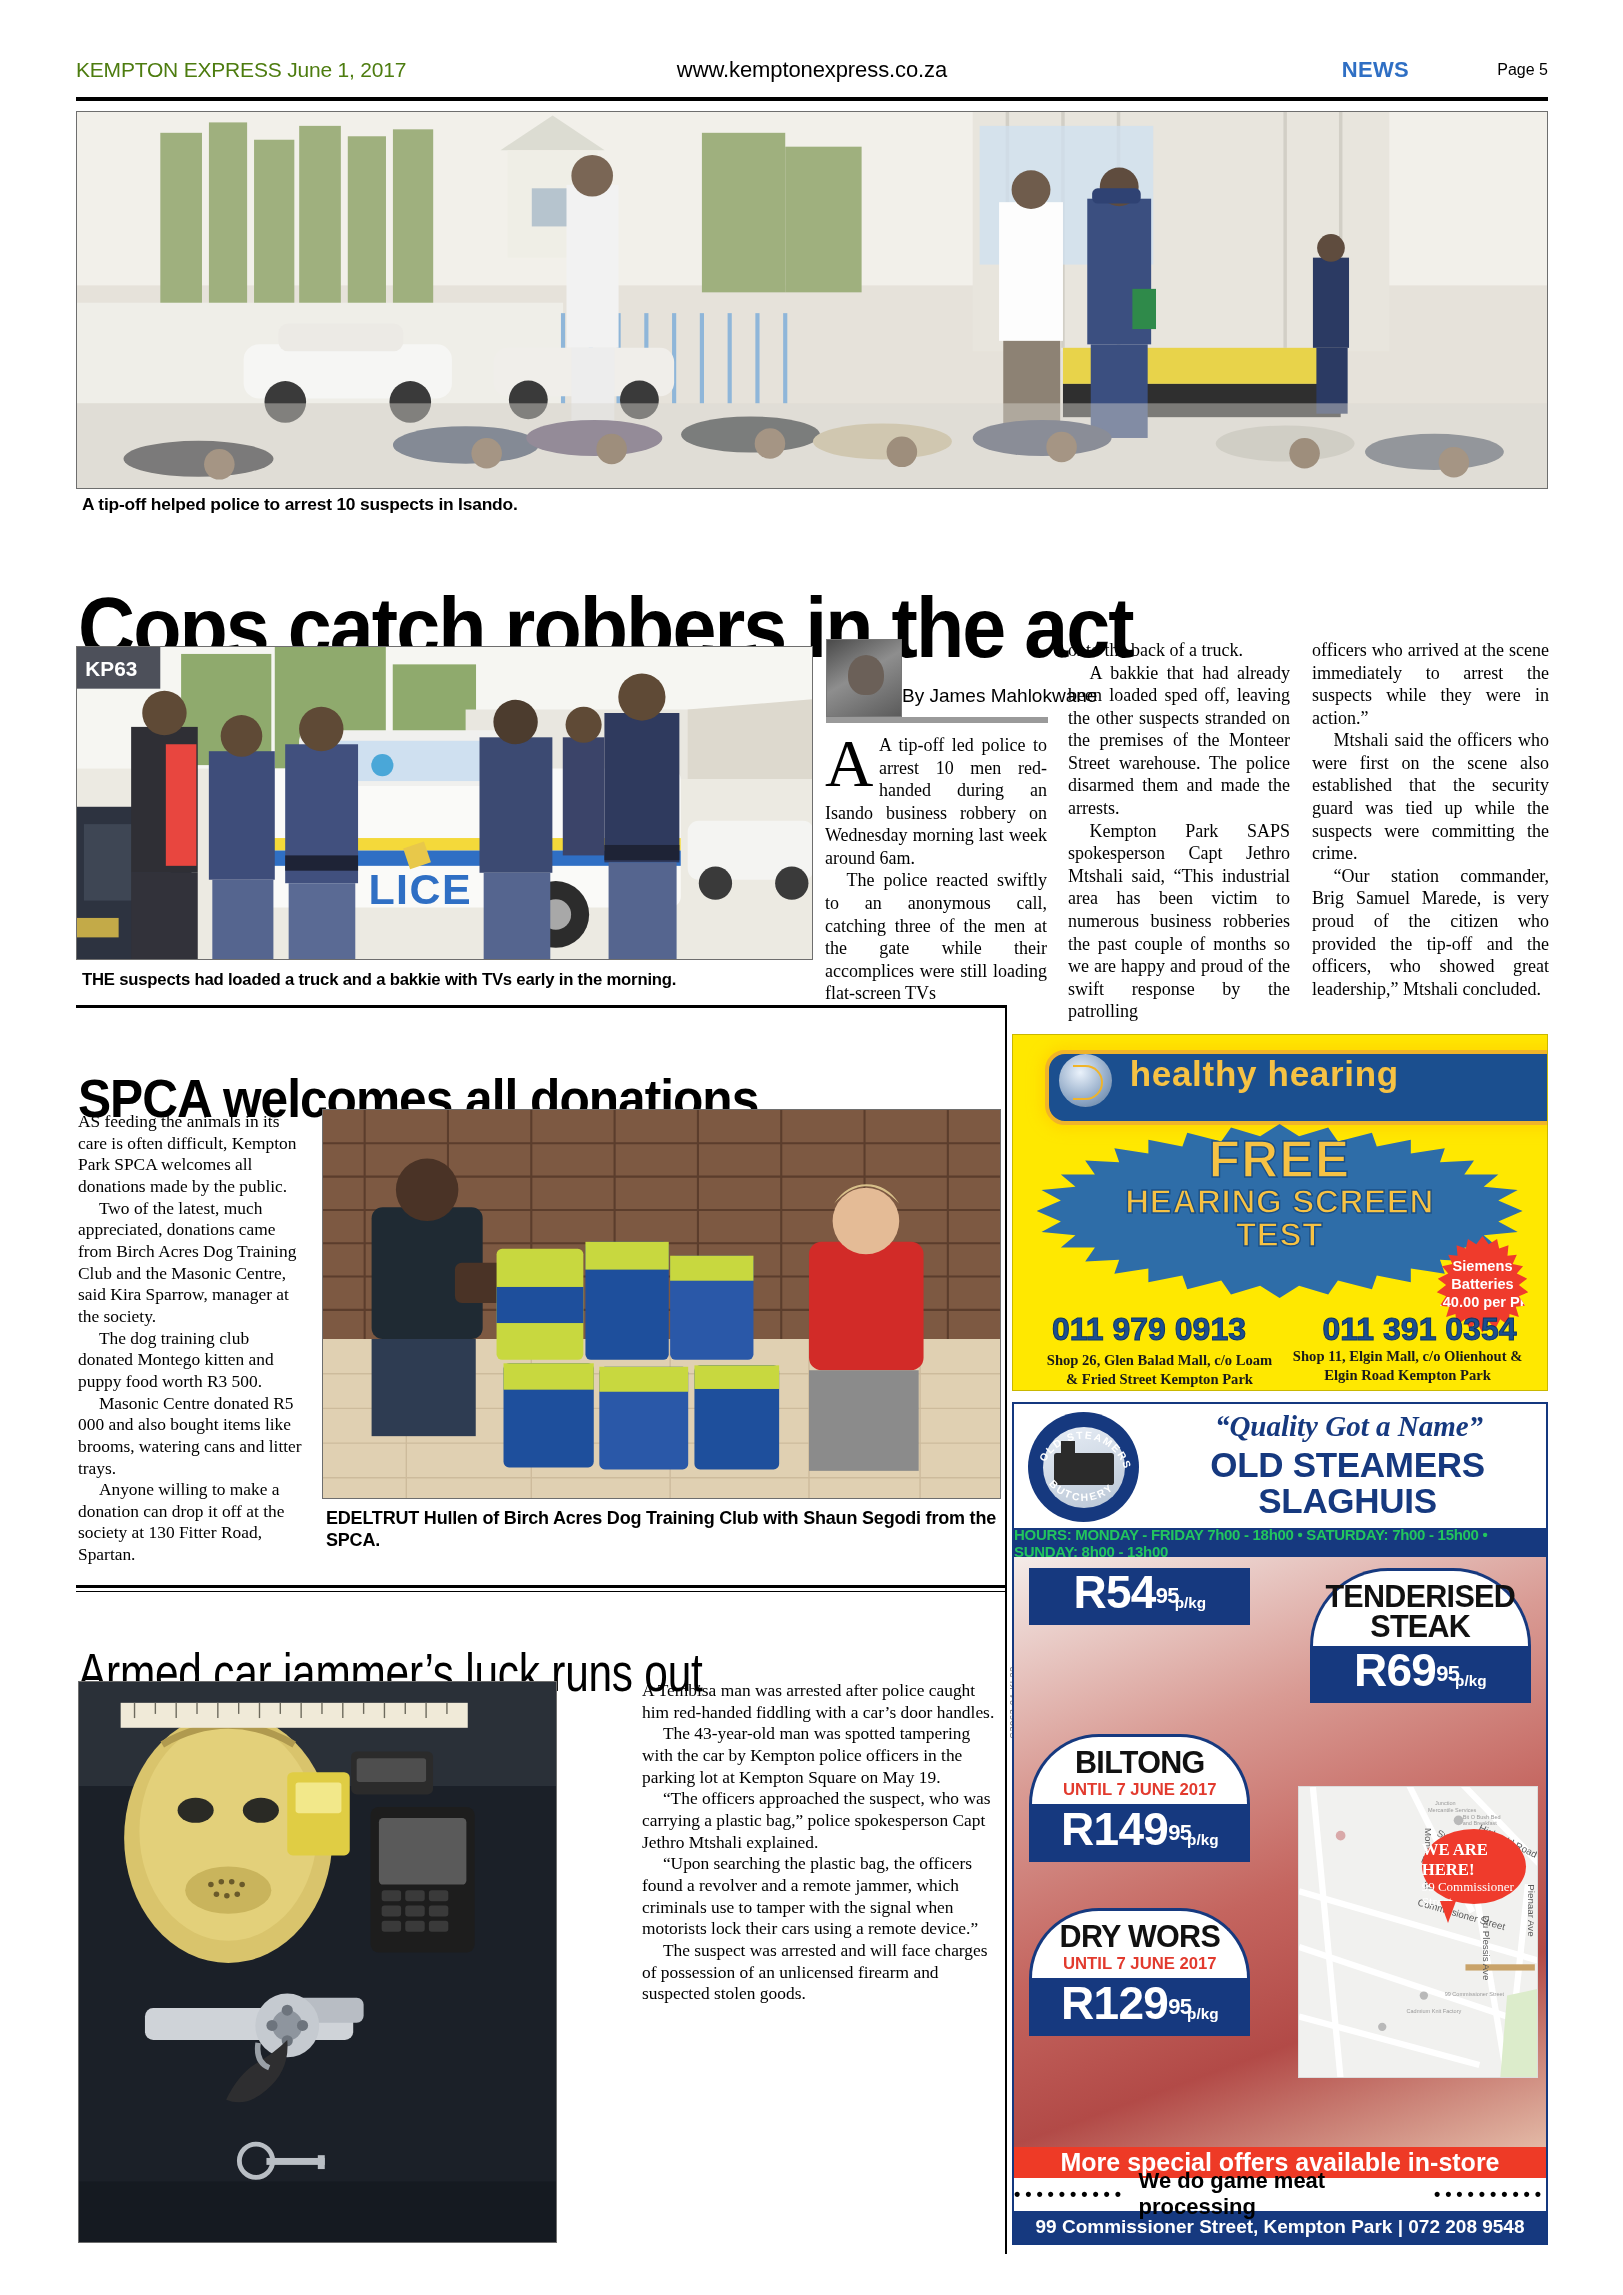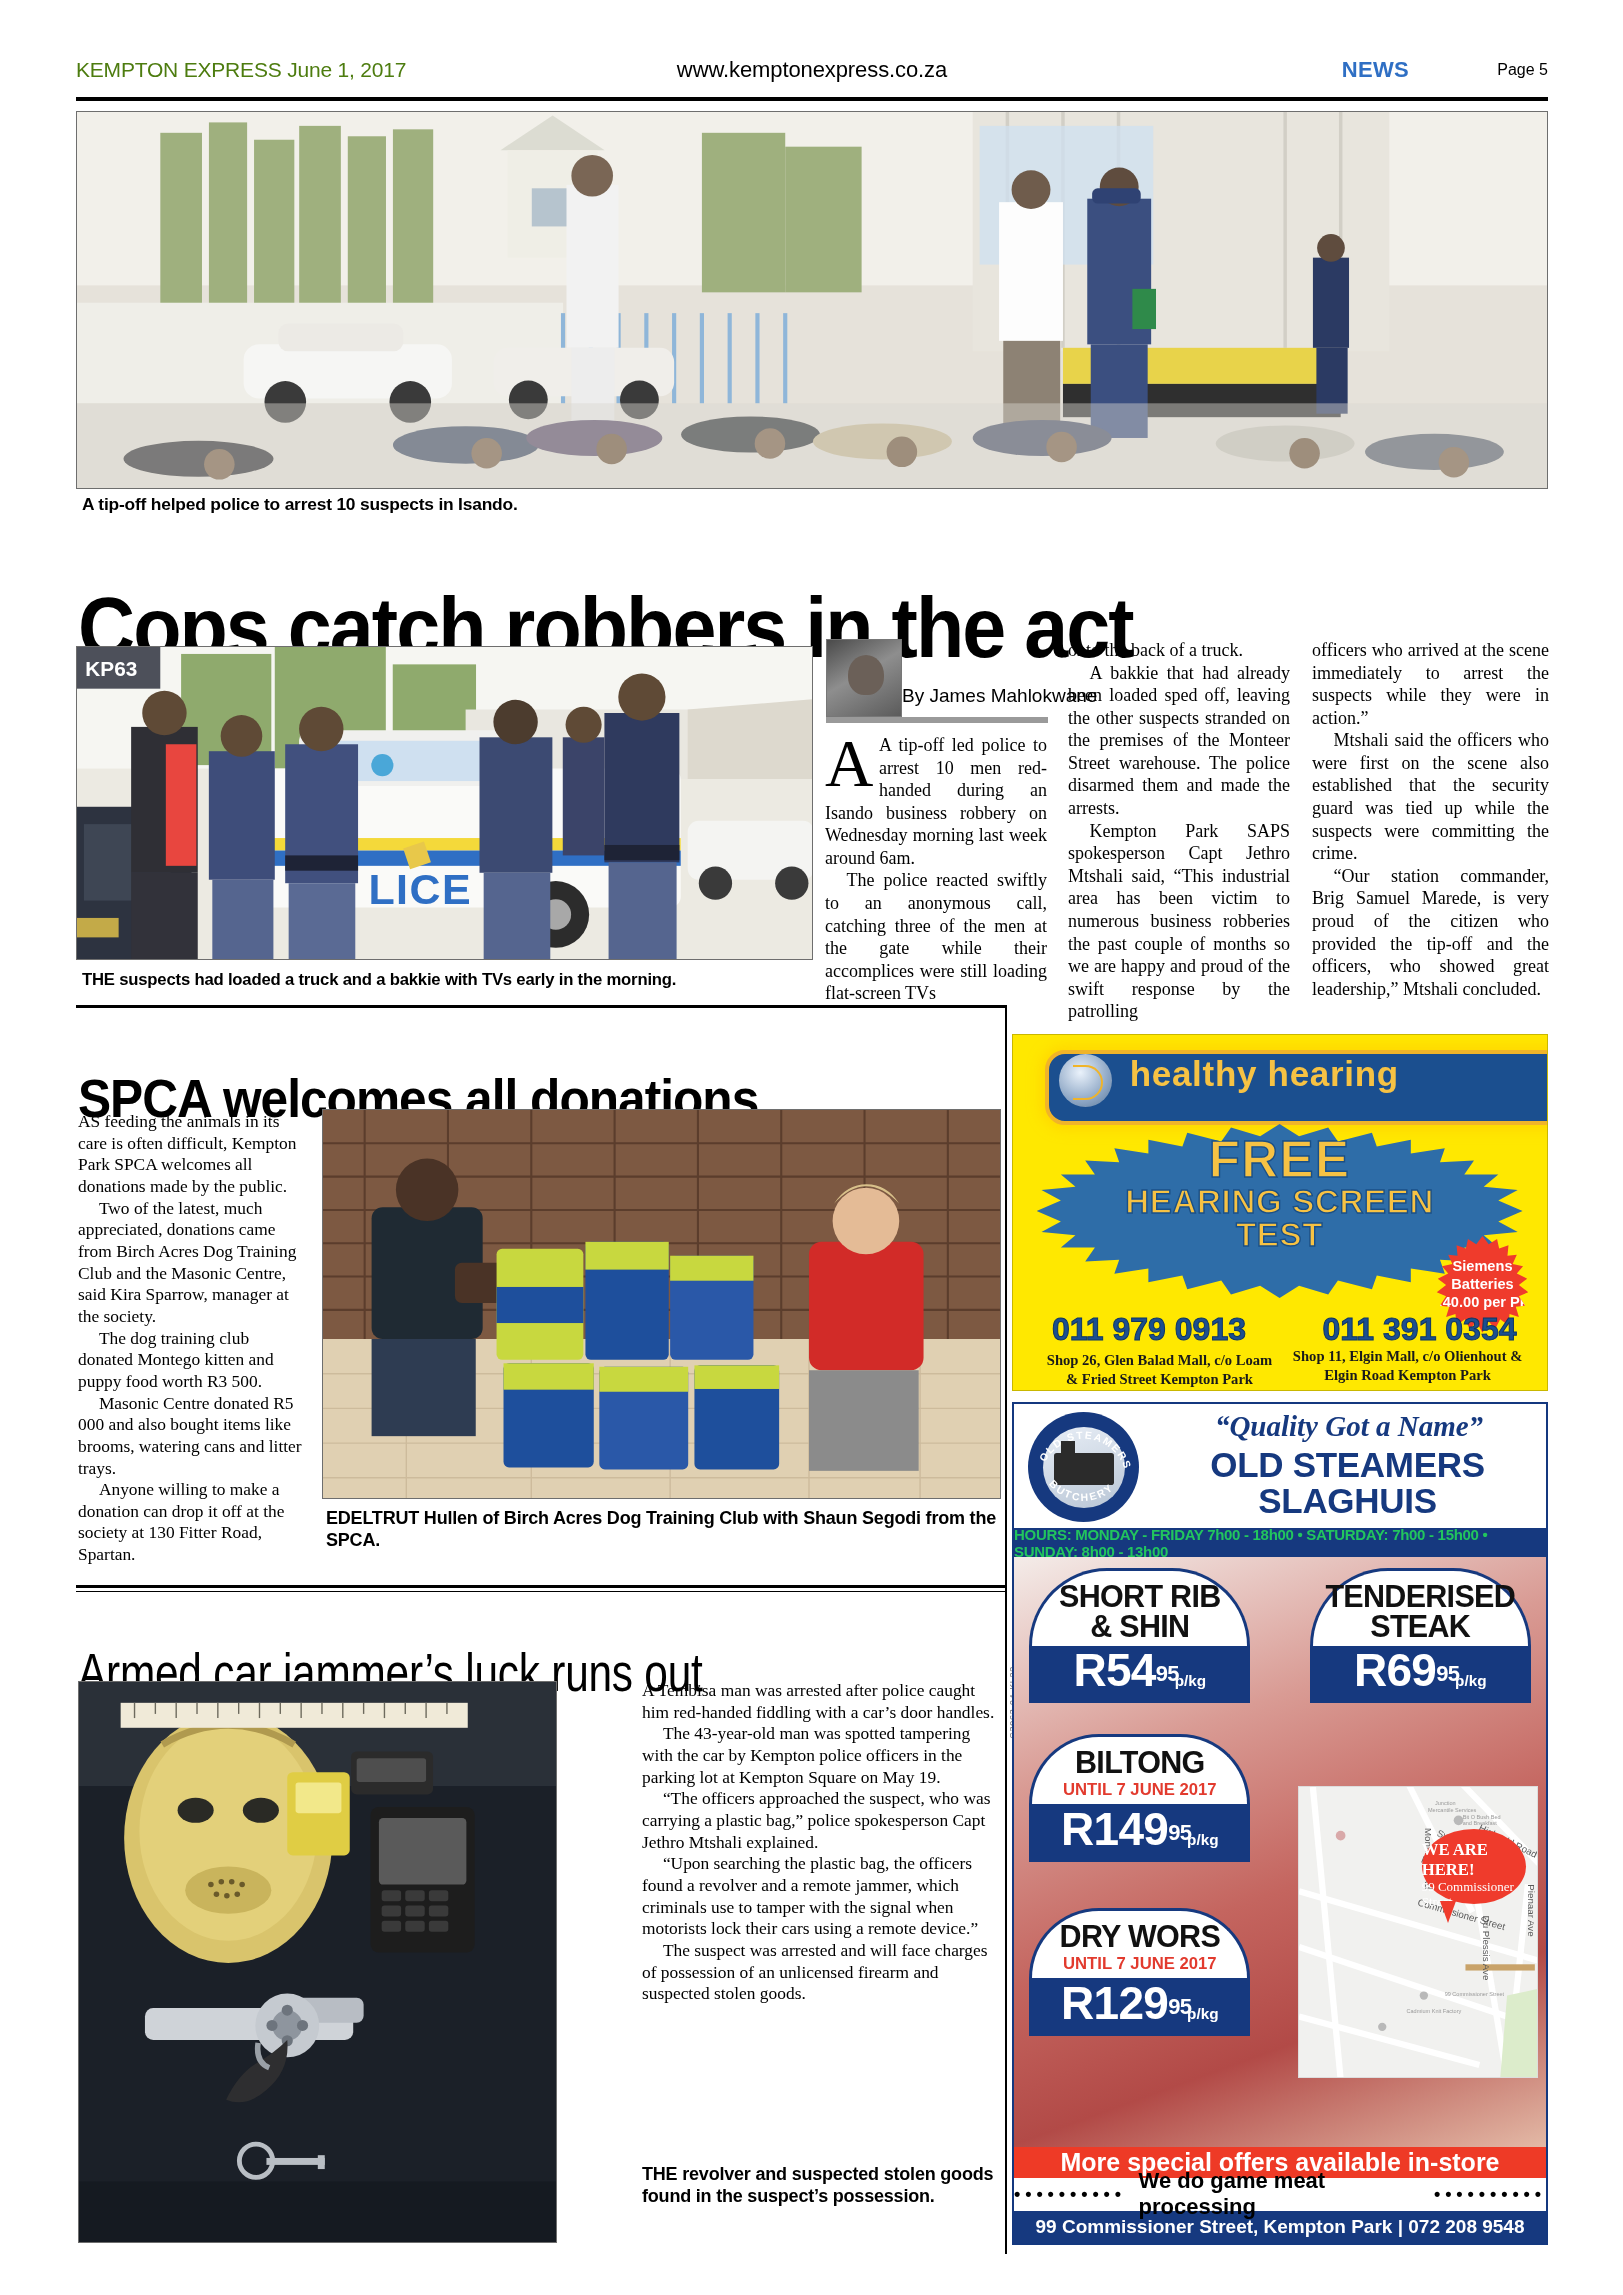--- a/index.html
+++ b/index.html
@@ -552,21 +552,20 @@
     </svg>
   </div>
 
   <div class="jammer-col">
     <p class="first">A Tembisa man was arrested after police caught him red-handed fiddling with a car’s door handles.</p>
     <p>The 43-year-old man was spotted tampering with the car by Kempton police officers in the parking lot at Kempton Square on May 19.</p>
     <p>“The officers approached the suspect, who was carrying a plastic bag,” police spokesperson Capt Jethro Mtshali explained.</p>
     <p>“Upon searching the plastic bag, the officers found a revolver and a remote jammer, which criminals use to tamper with the signal when motorists lock their cars using a remote device.”</p>
     <p>The suspect was arrested and will face charges of possession of an unlicensed firearm and suspected stolen goods.</p>
   </div>
-  <div class="cap cap-jammer">THE revolver and suspected stolen goods found in the suspect’s possession.</div>
 
   <div class="vrule" style="left:1005px; top:1005px; width:2.1px; height:1249px;"></div>
 
   <div class="ad-hearing">
     <div class="hh-logo">
       <div class="hh-ear"></div>
       <div class="hh-name">healthy  hearing</div>
     </div>
 
     <div class="starburst">
@@ -607,23 +606,20 @@
         <span>OLD STEAMERS</span><br>
         <span>SLAGHUIS</span>
       </div>
     </div>
 
     <div class="os-hours">HOURS: MONDAY - FRIDAY 7h00 - 18h00 • SATURDAY: 7h00 - 15h00 • SUNDAY: 8h00 - 13h00</div>
 
     <div class="os-body">
 
       <div class="pricebox" style="left:15.3px; top:11px;">
-        <div class="pb-top">
-          <div class="pb-title">SHORT RIB<br>&amp; SHIN</div>
-        </div>
         <div class="pb-bot">
           <span class="pb-price">R54</span><sup class="pb-price" style="font-size:22px;">95</sup><span class="pb-kg">p/kg</span>
         </div>
       </div>
 
       <div class="pricebox" style="right:15.3px; top:11px;">
         <div class="pb-top">
           <div class="pb-title">TENDERISED<br>STEAK</div>
         </div>
         <div class="pb-bot">

